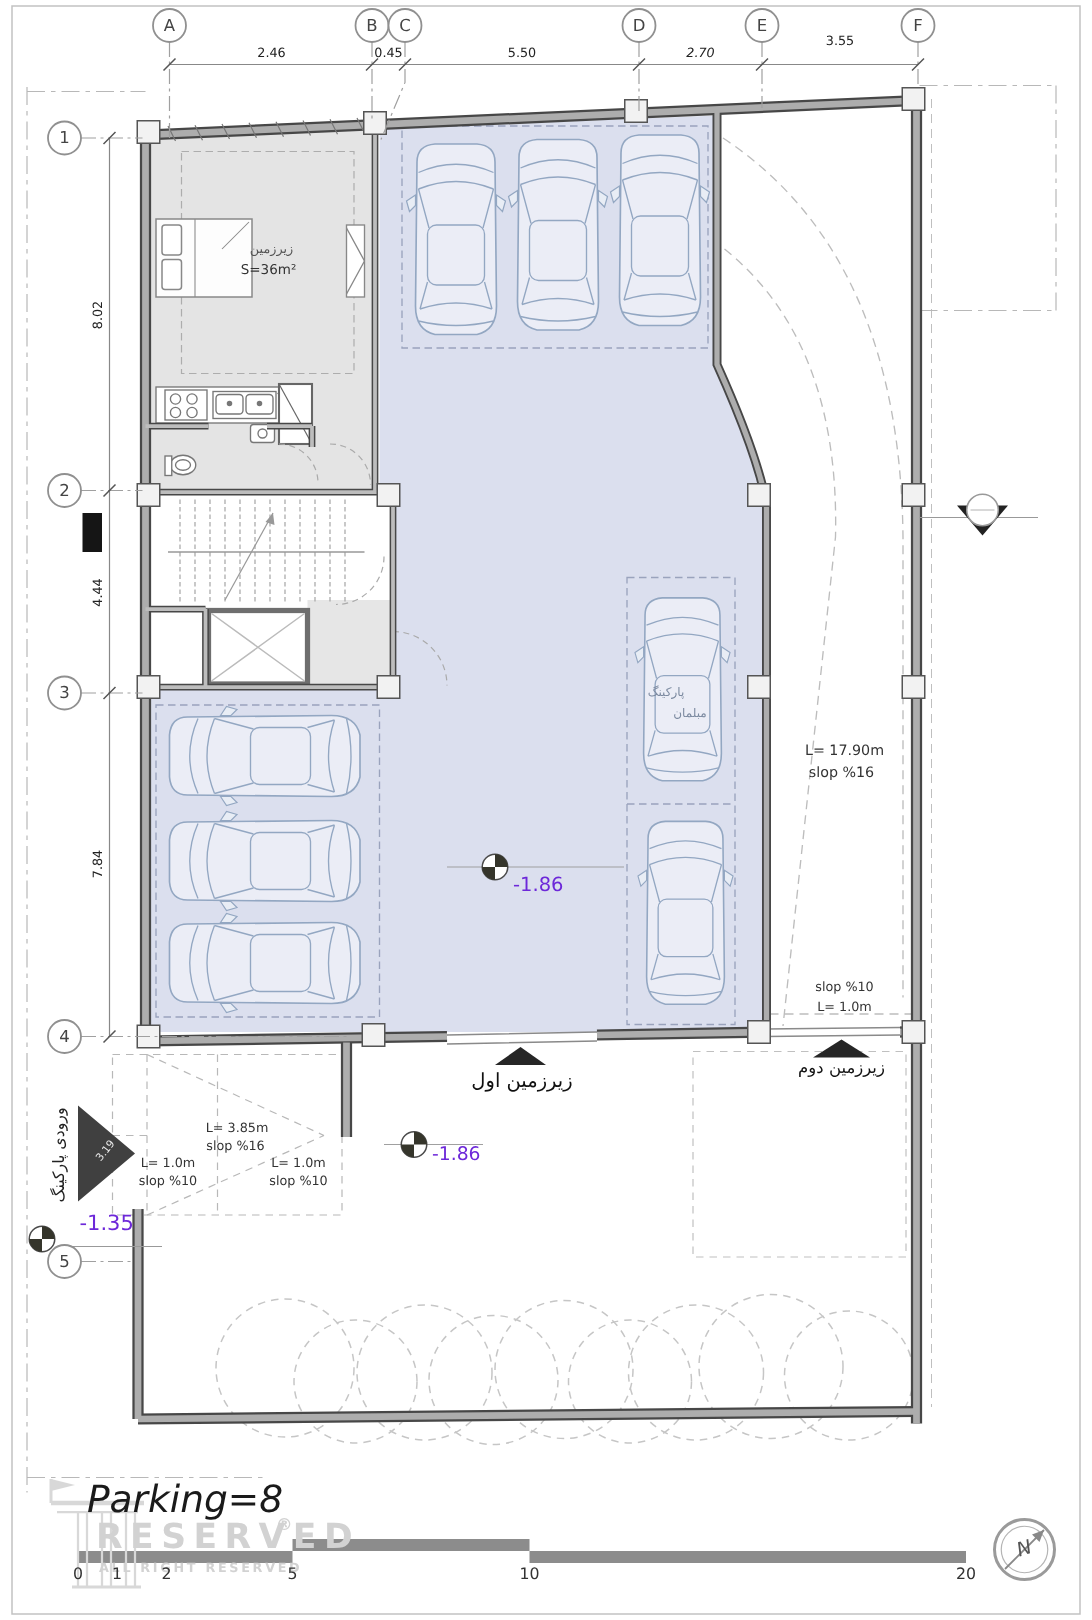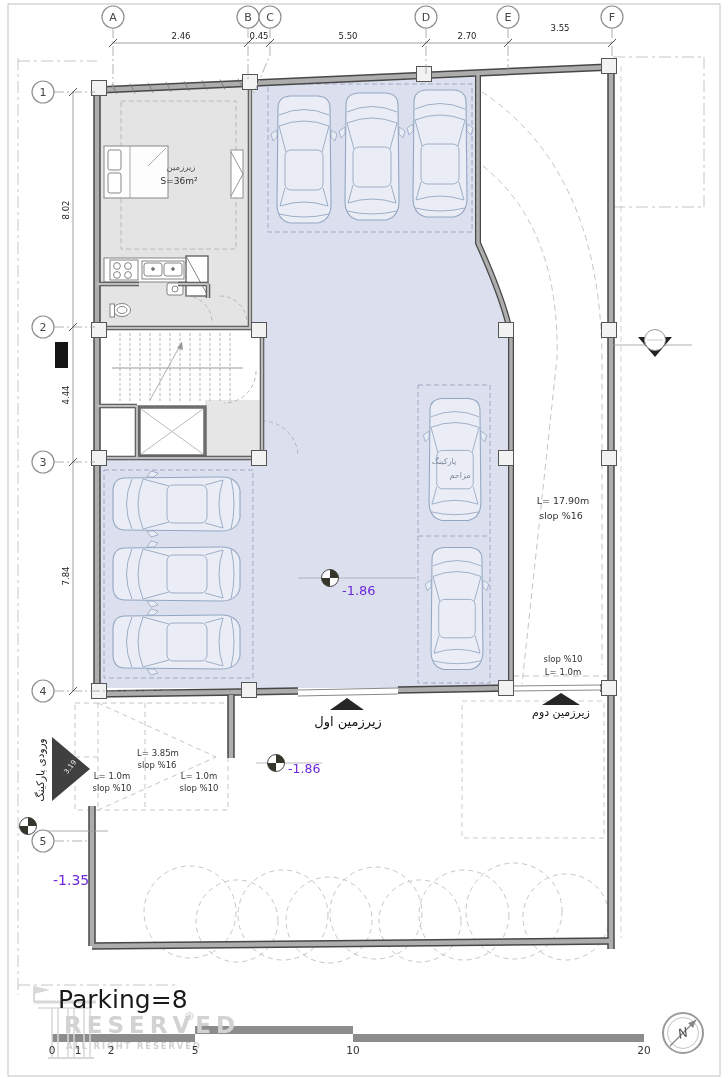--- a/index.html
+++ b/index.html
@@ -319,38 +319,38 @@
 <div class="lbl ctr gridletter" style="left:113px;top:17px;">A</div>
 <div class="lbl ctr gridletter" style="left:248px;top:17px;">B</div>
 <div class="lbl ctr gridletter" style="left:270px;top:17px;">C</div>
 <div class="lbl ctr gridletter" style="left:426px;top:17px;">D</div>
 <div class="lbl ctr gridletter" style="left:508px;top:17px;">E</div>
 <div class="lbl ctr gridletter" style="left:612px;top:17px;">F</div>
 
 <div class="lbl ctr dim" style="left:181px;top:36px;">2.46</div>
 <div class="lbl ctr dim" style="left:259px;top:36px;">0.45</div>
 <div class="lbl ctr dim" style="left:348px;top:36px;">5.50</div>
-<div class="lbl ctr dim" style="left:467px;top:36px;">2.70</div>
+<div class="lbl ctr dim" style="left:467px;top:36px;font-style:italic;">2.70</div>
 <div class="lbl ctr dim" style="left:560px;top:28px;">3.55</div>
 
 <div class="lbl ctr gridletter" style="left:43px;top:92px;">1</div>
 <div class="lbl ctr gridletter" style="left:43px;top:327px;">2</div>
 <div class="lbl ctr gridletter" style="left:43px;top:462px;">3</div>
 <div class="lbl ctr gridletter" style="left:43px;top:691px;">4</div>
 <div class="lbl ctr gridletter" style="left:43px;top:841px;">5</div>
 
 <div class="lbl rot90 dim" style="left:66px;top:210px;">8.02</div>
 <div class="lbl rot90 dim" style="left:66px;top:395px;">4.44</div>
 <div class="lbl rot90 dim" style="left:66px;top:576px;">7.84</div>
 
 <div class="lbl ctr rtl" style="left:181px;top:167px;font-size:8.5px;color:#555;">زیرزمین</div>
 <div class="lbl ctr" style="left:179px;top:181px;font-size:9px;color:#333;">S=36m²</div>
 
 <div class="lbl ctr rtl" style="left:444px;top:462px;font-size:8px;color:#7c8aa0;">پارکینگ</div>
-<div class="lbl ctr rtl" style="left:460px;top:476px;font-size:8px;color:#7c8aa0;">مزاحم</div>
+<div class="lbl ctr rtl" style="left:460px;top:476px;font-size:8px;color:#7c8aa0;">مبلمان</div>
 
 <div class="lbl ctr" style="left:563px;top:501px;font-size:9.5px;">L= 17.90m</div>
 <div class="lbl ctr" style="left:561px;top:516px;font-size:9.5px;">slop %16</div>
 
 <div class="lbl ctr slope" style="left:563px;top:659px;">slop %10</div>
 <div class="lbl ctr slope" style="left:563px;top:672px;">L= 1.0m</div>
 
 <div class="lbl ctr rtl" style="left:348px;top:721px;font-size:13px;color:#111;">زیرزمین اول</div>
 <div class="lbl ctr rtl" style="left:561px;top:712px;font-size:11px;color:#111;">زیرزمین دوم</div>
 
@@ -359,23 +359,23 @@
 
 <div class="lbl ctr slope" style="left:158px;top:753px;">L= 3.85m</div>
 <div class="lbl ctr slope" style="left:157px;top:765px;">slop %16</div>
 <div class="lbl ctr slope" style="left:112px;top:776px;">L= 1.0m</div>
 <div class="lbl ctr slope" style="left:112px;top:788px;">slop %10</div>
 <div class="lbl ctr slope" style="left:199px;top:776px;">L= 1.0m</div>
 <div class="lbl ctr slope" style="left:199px;top:788px;">slop %10</div>
 
 <div class="lbl level" style="left:342px;top:565px;">-1.86</div>
 <div class="lbl level" style="left:288px;top:744px;font-size:12.5px;">-1.86</div>
-<div class="lbl level" style="left:53px;top:854px;font-size:14px;">-1.35</div>
-
-<div class="lbl" style="left:58px;top:987px;font-size:25px;color:#1a1a1a;">Parking=8</div>
+<div class="lbl level" style="left:53px;top:790px;font-size:14px;">-1.35</div>
+
+<div class="lbl" style="left:58px;top:987px;font-size:25px;color:#1a1a1a;font-style:italic;">Parking=8</div>
 <div class="lbl wm" style="left:64px;top:1014px;font-size:23px;letter-spacing:5px;">RESERVED</div>
 <div class="lbl wm" style="left:184px;top:1011px;font-size:11px;">®</div>
 <div class="lbl wm" style="left:66px;top:1042px;font-size:8.5px;letter-spacing:1.8px;">ALL RIGHT RESERVED</div>
 
 <div class="lbl ctr" style="left:52px;top:1050px;font-size:10.5px;">0</div>
 <div class="lbl ctr" style="left:78px;top:1050px;font-size:10.5px;">1</div>
 <div class="lbl ctr" style="left:111px;top:1050px;font-size:10.5px;">2</div>
 <div class="lbl ctr" style="left:195px;top:1050px;font-size:10.5px;">5</div>
 <div class="lbl ctr" style="left:353px;top:1050px;font-size:10.5px;">10</div>
 <div class="lbl ctr" style="left:644px;top:1050px;font-size:10.5px;">20</div>

